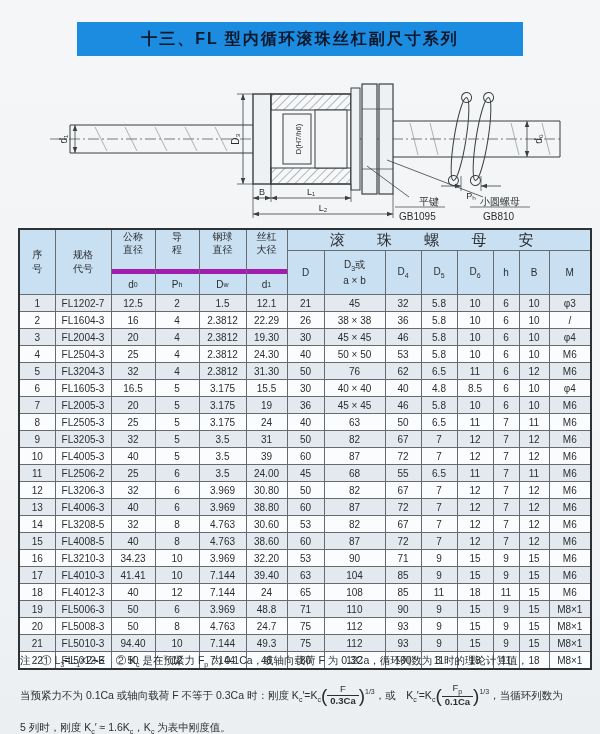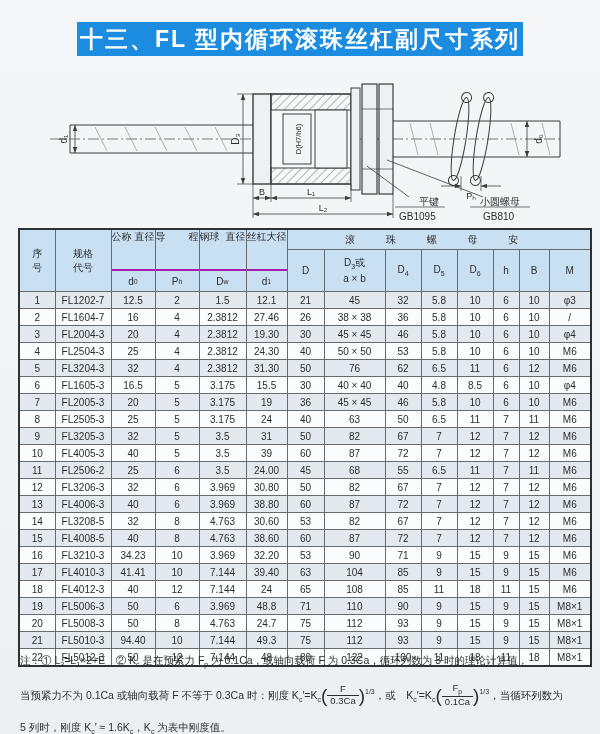--- a/index.html
+++ b/index.html
@@ -2,50 +2,50 @@
 <html><head>
 <meta charset="utf-8">
 <style>
   html,body{margin:0;padding:0;}
   body{width:600px;height:734px;background:#eef0f2;font-family:"Liberation Sans",sans-serif;}
   .page{position:relative;width:600px;height:734px;background:linear-gradient(180deg,#f4f6f7 0%,#f1f3f5 60%,#eceff1 100%);overflow:hidden;}
 
   
   .banner{position:absolute;top:22px;left:77px;width:446px;height:34px;background:#1b8ce0;
           display:flex;align-items:center;justify-content:center;}
-  .banner span{color:#ffffff;font-size:23px;font-weight:bold;letter-spacing:2px;}
+  .banner span{color:#0f172a;font-size:16px;font-weight:bold;letter-spacing:2px;}
 
   
   .diagram{position:absolute;top:64px;left:15px;}
   .diagram text{font-family:"Liberation Sans",sans-serif;fill:#2b2e30;}
 
   
   .tblwrap{position:absolute;top:228px;left:18px;}
   table{border-collapse:collapse;table-layout:fixed;width:572px;border:2px solid #2e3235;}
   th,td{border:1px solid #666b70;font-size:10px;text-align:center;padding:0;color:#2b2e30;overflow:hidden;white-space:nowrap;}
   thead th{background:#c9dff2;font-weight:normal;}
-  thead .group{height:19px;letter-spacing:14px;font-size:10px;}
+  thead .group{height:19px;letter-spacing:14px;font-size:15px;}
   thead .h2 th{height:40px;}
   .tall2{height:60px;}
   .tall2 .cen{display:flex;flex-direction:column;justify-content:center;height:60px;line-height:14px;}
   .split{padding:0;}
-  .split .lbl{height:39px;display:flex;flex-direction:row;justify-content:space-between;line-height:13px;border-bottom:2px solid #a21caf;}
+  .split .lbl{height:39px;display:flex;flex-direction:column;justify-content:flex-start;line-height:13px;border-bottom:5px solid #a21caf;}
   .split .sym{height:20px;display:flex;align-items:center;justify-content:center;}
   sub{font-size:7px;}
   td{height:16px;background:#fbfcfd;}
   tr.odd td{background:#e3e9ee;}
   .subcell div{line-height:12px;}
 
   
   .notes{position:absolute;top:650px;left:20px;width:564px;font-size:10.5px;color:#2b2e30;}
   .notes .nline{margin-bottom:2px;line-height:20px;}
   .notes .nline2{line-height:30px;}
   .frac{display:inline-block;vertical-align:middle;text-align:center;font-size:9.5px;line-height:1.15;}
   .frac .num{display:block;border-bottom:1px solid #2b2e30;padding:0 3px;}
-  .frac .den{display:block;padding:0 3px;}
+  .frac .den{display:block;padding:0 3px;font-weight:bold;}
   .bigp{font-size:19px;vertical-align:middle;font-weight:300;}
   sup.exp{font-size:7px;}
 </style>
 </head>
 <body>
 
 <div class="page">
 
   <div class="banner">
     <span>十三、FL 型内循环滚珠丝杠副尺寸系列</span>
@@ -251,25 +251,25 @@
             <td>45</td>
             <td>32</td>
             <td>5.8</td>
             <td>10</td>
             <td>6</td>
             <td>10</td>
             <td>φ3</td>
           </tr>
           <tr>
             <td>2</td>
-            <td>FL1604-7</td>
+            <td>FL1604-3</td>
             <td>16</td>
             <td>4</td>
             <td>2.3812</td>
-            <td>27.46</td>
+            <td>22.29</td>
             <td>26</td>
             <td>38 × 38</td>
             <td>36</td>
             <td>5.8</td>
             <td>10</td>
             <td>6</td>
             <td>10</td>
             <td>/</td>
           </tr>
           <tr class="odd">

